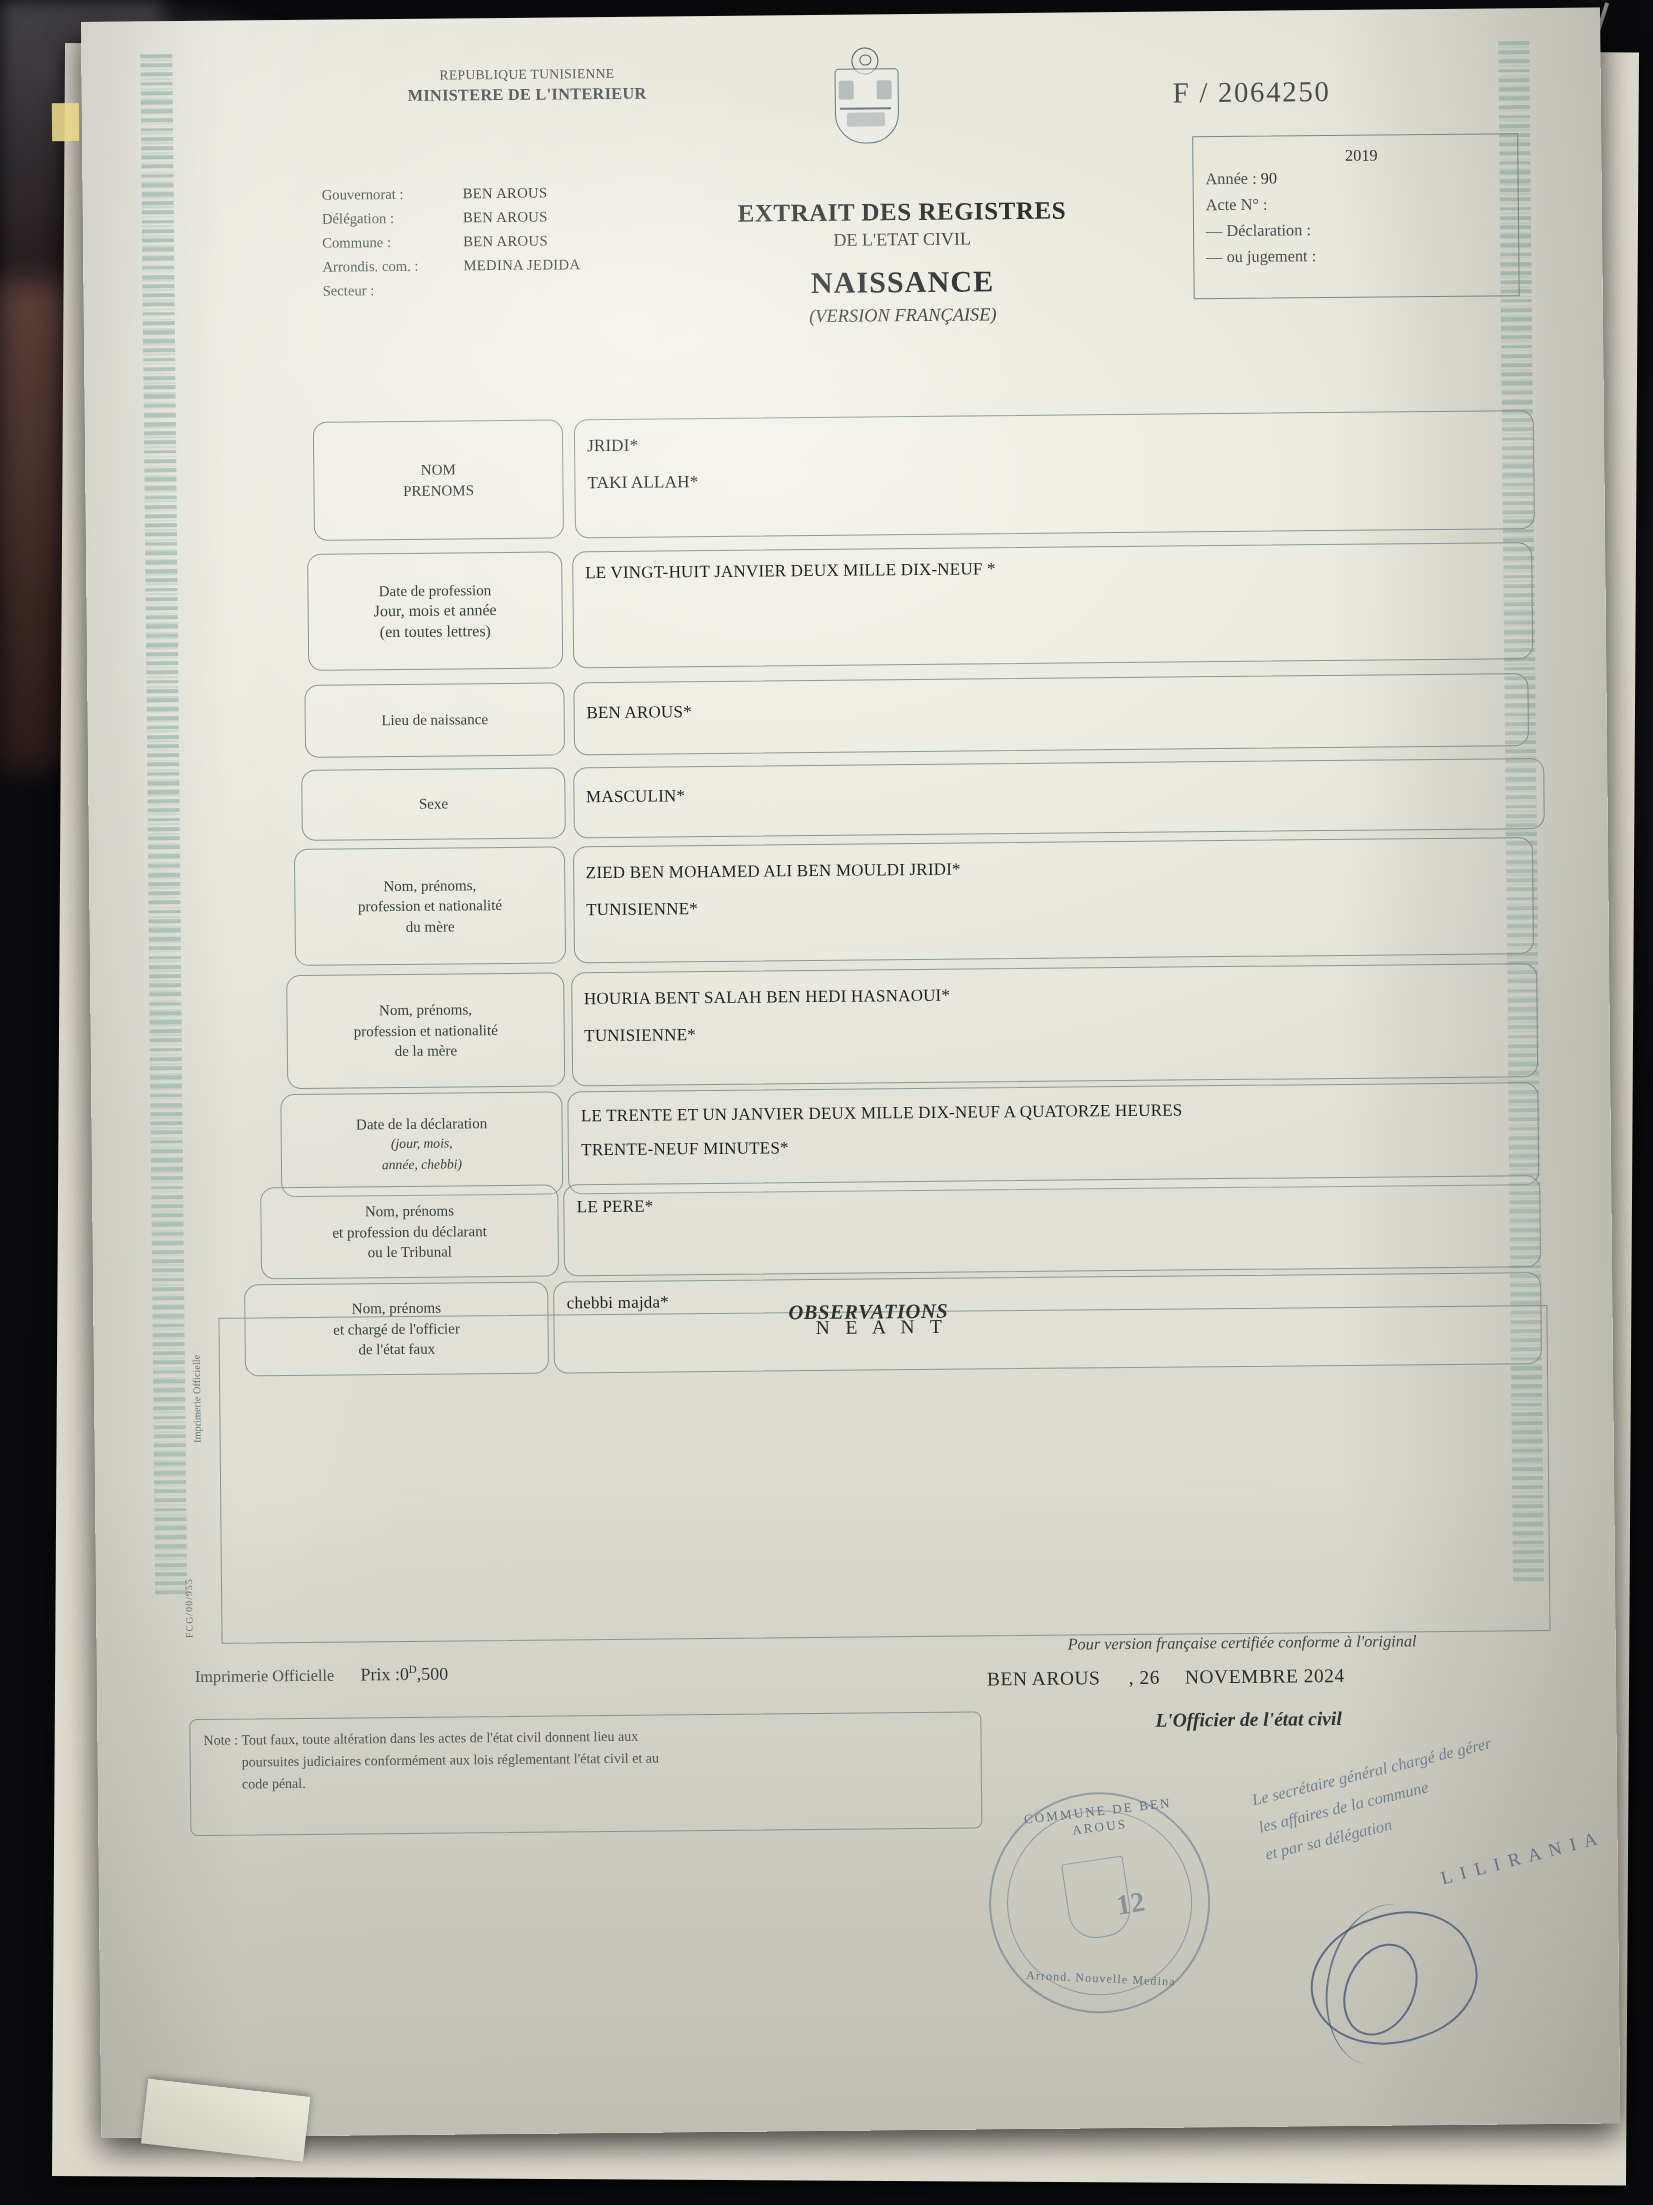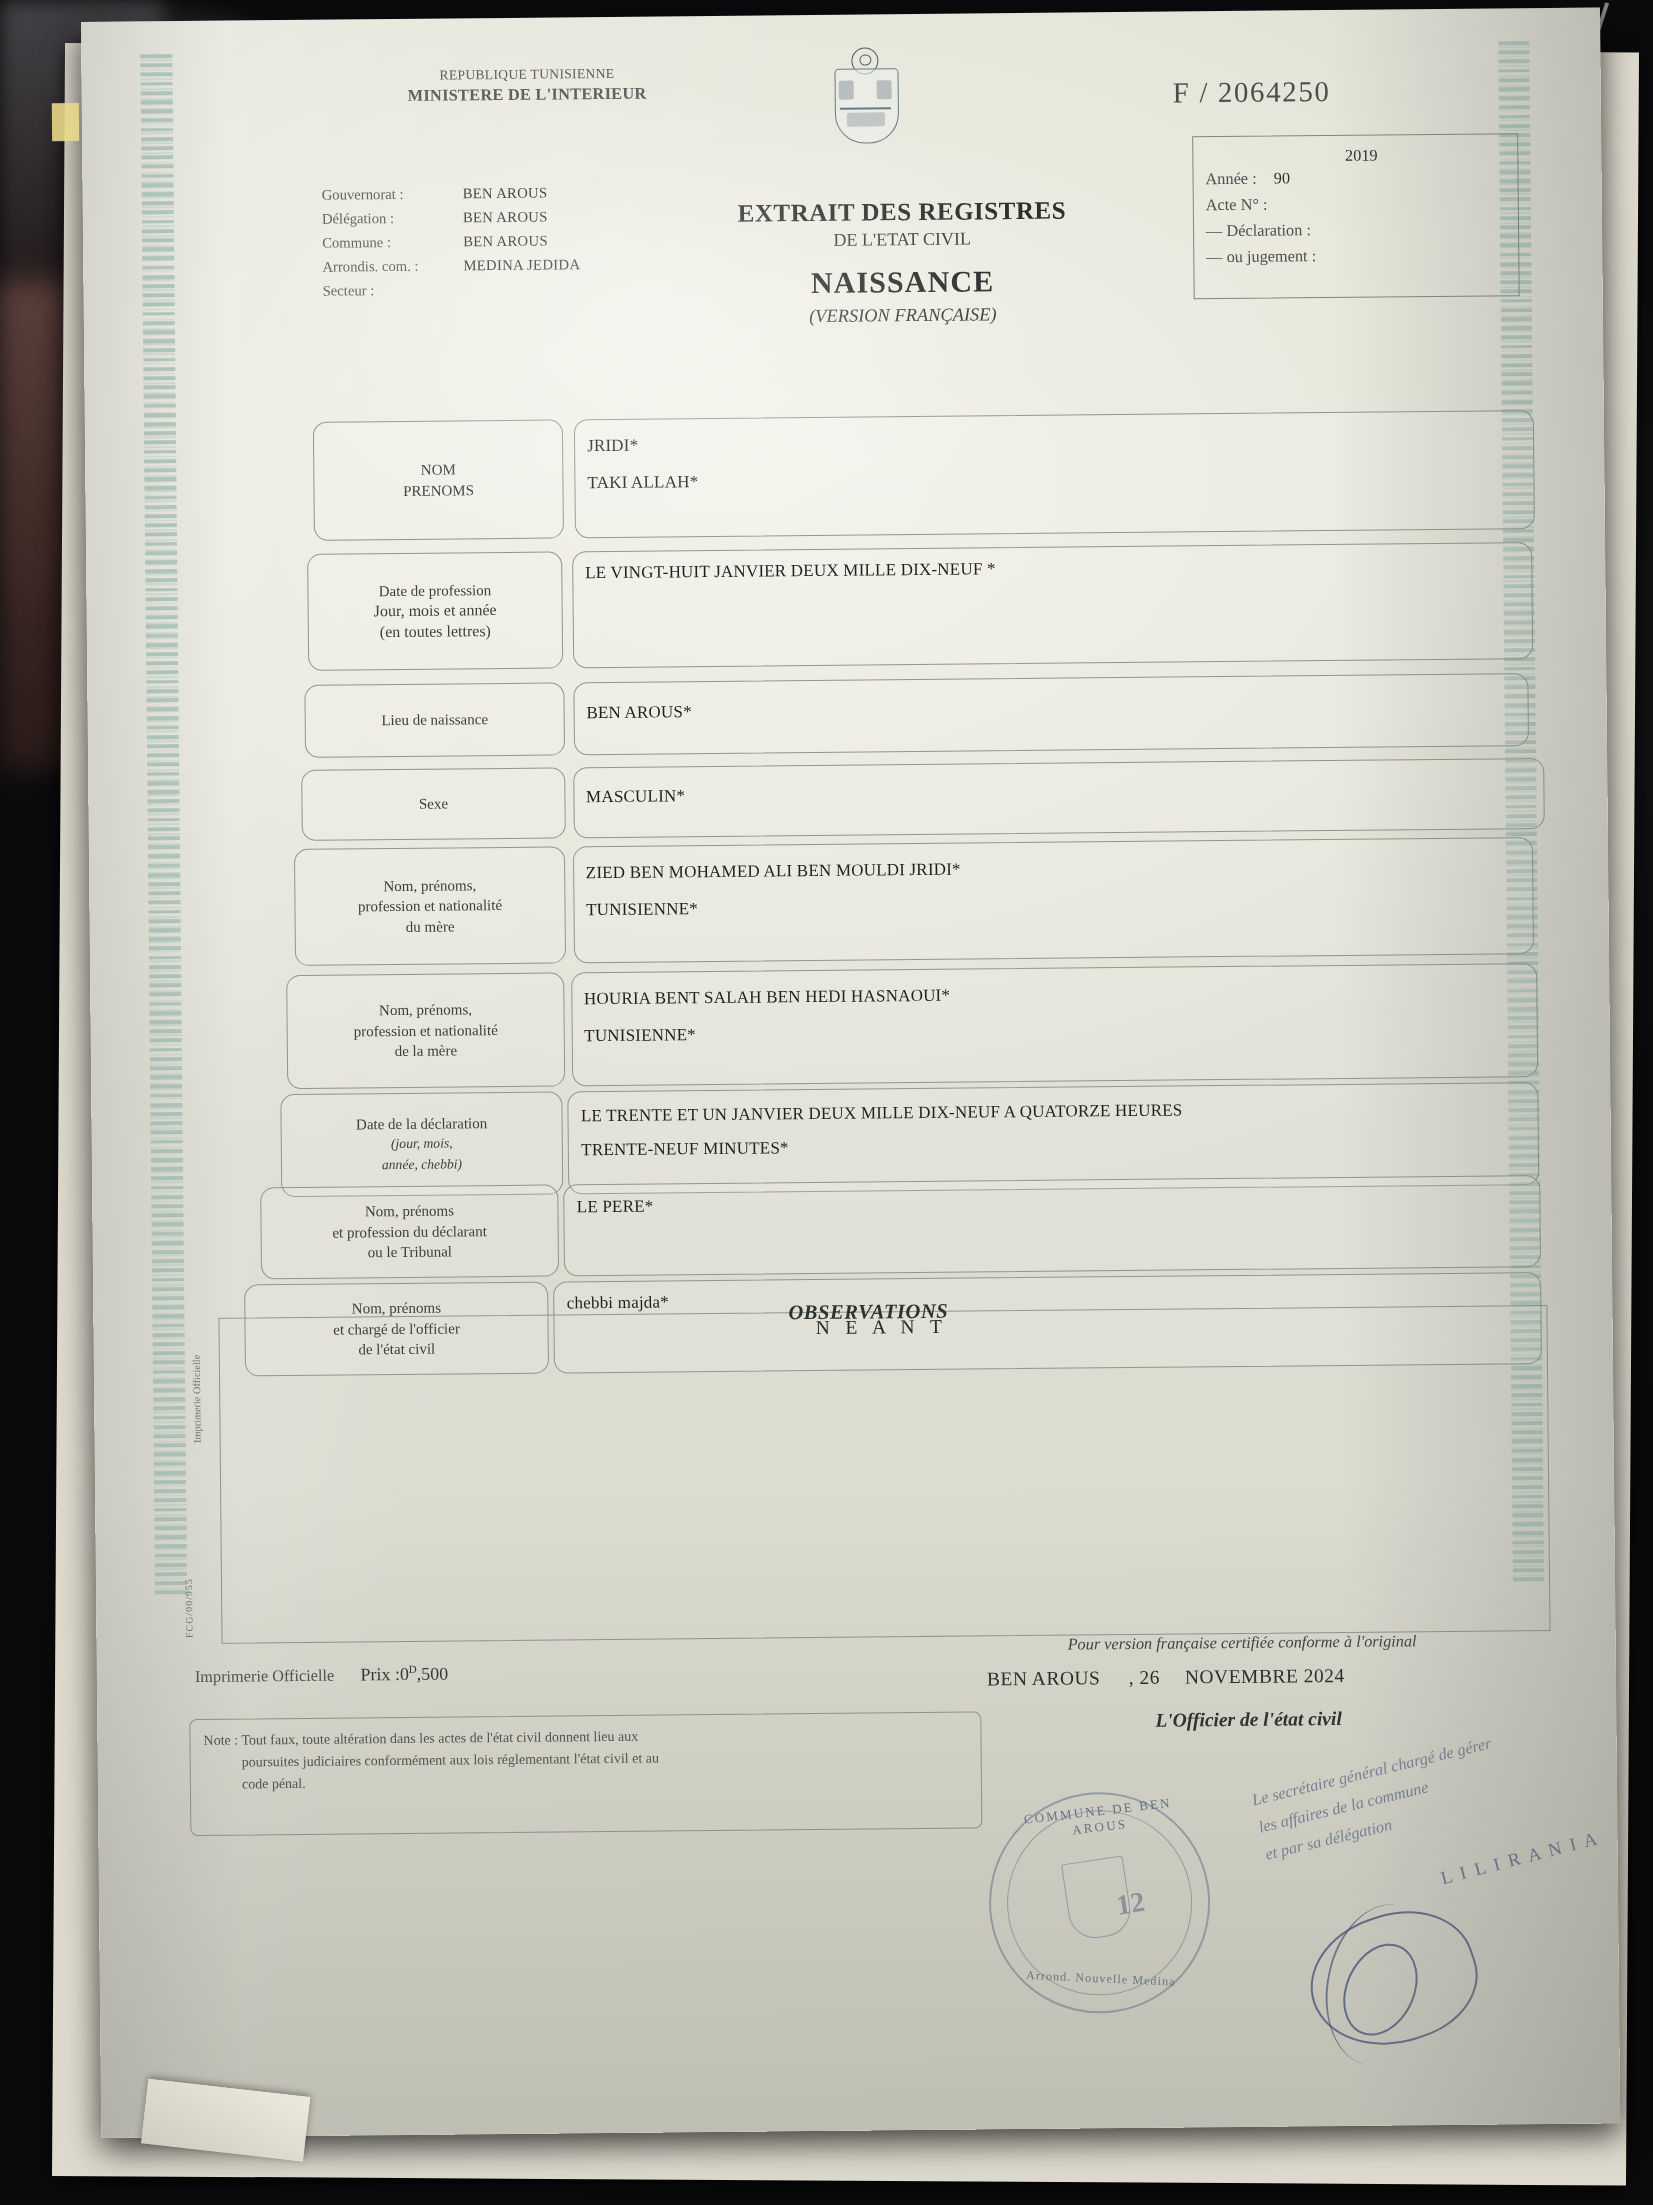--- a/index.html
+++ b/index.html
@@ -480,21 +480,21 @@
       <div class="bar"></div>
       <div class="bar2"></div>
     </div>
 
     <div class="serial">F /   2064250</div>
 
     <div class="acte-box">
       <div class="year-c hw">2019</div>
       <div>
         <span>Année :</span>
-        <span class="hw" style="margin-left:13px">90</span>
+        <span class="hw" style="">90</span>
       </div>
       <div>Acte N° :</div>
       <div>— Déclaration :</div>
       <div>— ou jugement :</div>
     </div>
 
     <div class="admin-block">
       <div><span class="lbl">Gouvernorat :</span><span class="val">BEN AROUS</span></div>
       <div><span class="lbl">Délégation :</span><span class="val">BEN AROUS</span></div>
       <div><span class="lbl">Commune :</span><span class="val">BEN AROUS</span></div>
@@ -595,21 +595,21 @@
         </div>
         <div class="cell-value" style="width:977px; height:92px; margin-left:5.4px; line-height:30px;">
           <div>LE PERE*</div>
         </div>
       </div>
 
       <div class="row" style="left:151px; top:1264px;">
         <div class="cell-label" style="width:304px; height:92px;">
           <div>Nom, prénoms</div>
           <div>et chargé de l'officier</div>
-          <div>de l'état civil</div>
+          <div>de l'état faux</div>
         </div>
         <div class="cell-value" style="width:988px; height:92px; margin-left:5.4px; line-height:28px;">
           <div>chebbi majda*</div>
         </div>
       </div>
 
     </div>
 
     <div class="obs-box"></div>
     <div class="obs-title">OBSERVATIONS</div>

